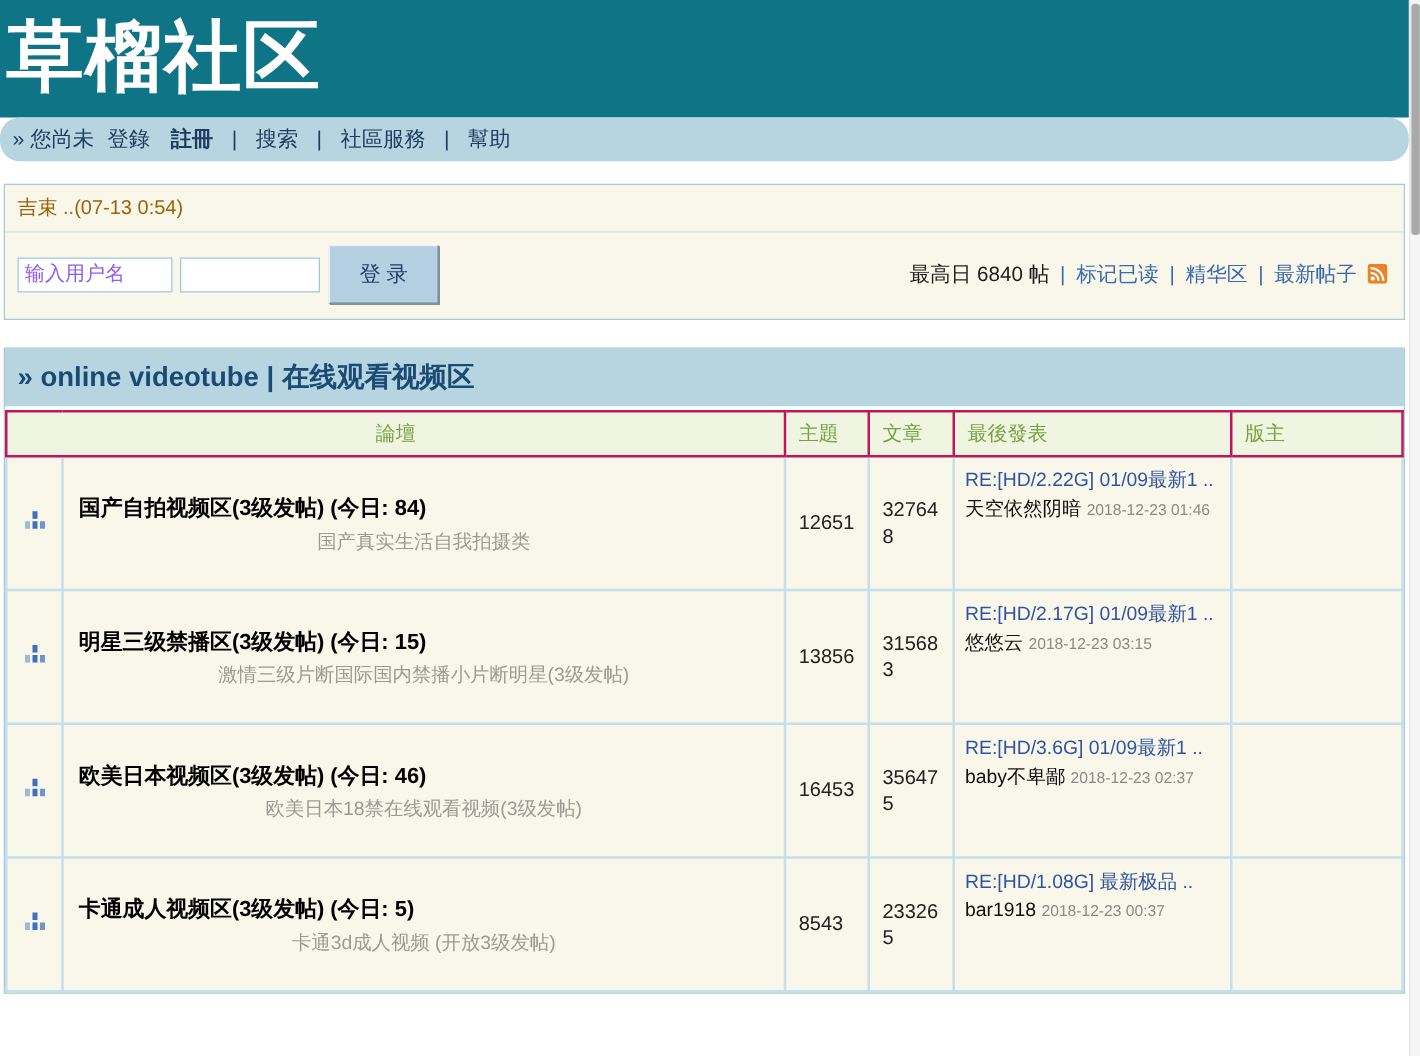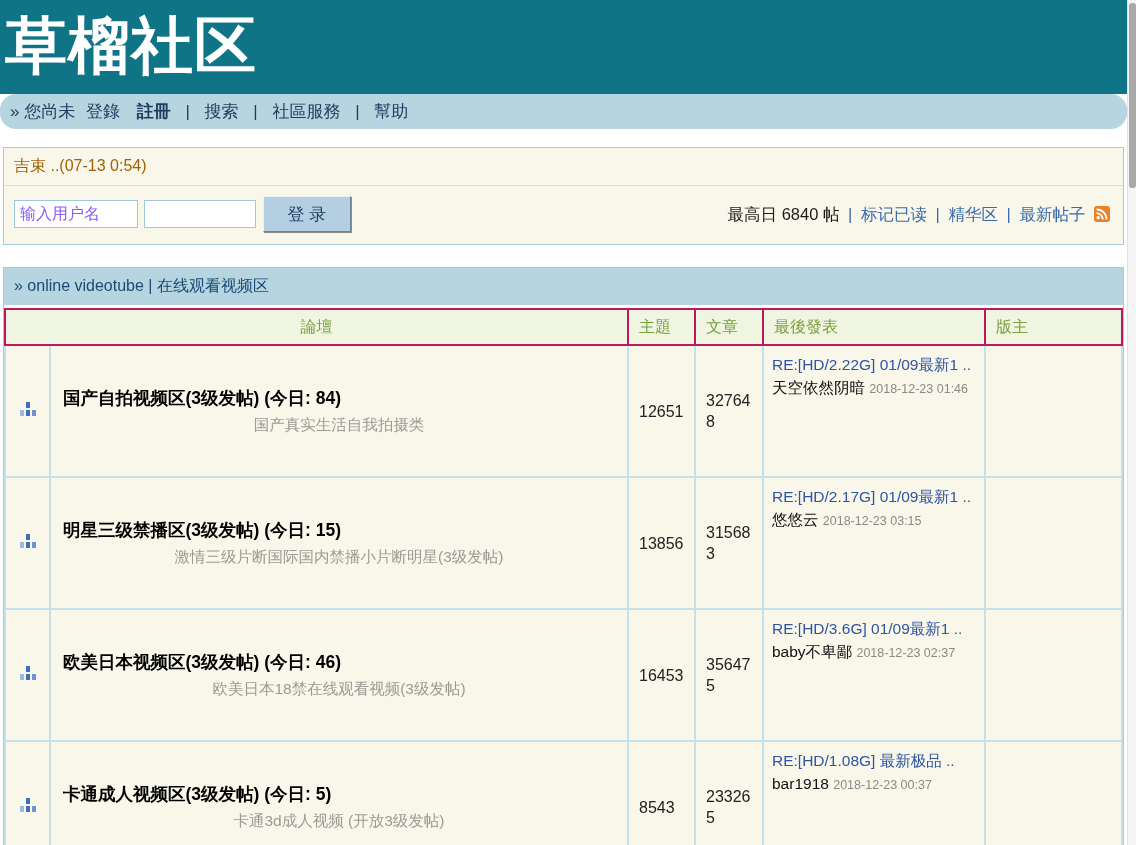--- a/index.html
+++ b/index.html
@@ -26,46 +26,46 @@
   .announce-title { padding:8px 10px; color:#a16207; font-size:16px;
                     border-bottom:1px solid #cfe2ea; }
   .announce-body { display:flex; justify-content:space-between; align-items:center;
                    padding:10px 10px 12px 10px; }
   .loginform { white-space:nowrap; }
   .loginform input { height:28px; border:1px solid #9fc6dc; background:#fff;
                      font-size:16px; padding:2px 5px; vertical-align:middle;
                      font-family:"Liberation Sans", sans-serif; color:#8b5cf6; }
   .inp-user { width:124px; }
   .inp-pass { width:112px; margin-left:2px; }
-  .login-btn { width:88px; height:36px; margin-left:2px; vertical-align:middle;
+  .login-btn { width:88px; height:47px; margin-left:2px; vertical-align:middle;
                background:#b3cfe1; color:#1e3e60; font-size:17px; cursor:pointer;
                border-style:solid; border-width:1px;
                border-color:#e8f2f8 #6f8694 #6f8694 #e8f2f8;
                box-shadow:1px 1px 0 #8b8b8b;
                font-family:"Liberation Sans", sans-serif; }
   .stats { text-align:right; font-size:16.5px; color:#1b1b1b; line-height:24px;
            padding-right:3px; }
   .stats a { color:#3a69ad; text-decoration:none; cursor:pointer; }
   .stats .sep { color:#3a69ad; margin:0 4px; }
   .rss-icon { display:inline-block; width:16px; height:16px; vertical-align:-2px;
               margin-left:4px; }
 
   
   .forumbox { margin-top:22px; }
-  .section-header { background:#b7d5e0; color:#1a4b74; font-weight:normal;
-                    font-size:16px; padding:8px 10px; border-bottom:3px solid #fff; }
+  .section-header { background:#b7d5e0; color:#1a4b74; font-weight:bold;
+                    font-size:22px; padding:8px 10px; border-bottom:3px solid #fff; }
   table.forums { width:100%; border-collapse:collapse; table-layout:fixed; }
   col.c-icon { width:45px; } col.c-topics { width:67px; } col.c-posts { width:68px; }
   col.c-last { width:222px; } col.c-mod { width:137px; }
   .forums th { background:#eff5e1; color:#7aa040; font-weight:normal; font-size:16px;
                height:36px; border:2px solid #be185d; }
   .forums th.h-forum { text-align:center; }
   .forums th.h-left { text-align:left; padding-left:10px; }
   .forums td { border:2px solid #c3e0ec; background:#f8f7e9; }
-  .forums tr.forum-row td { height:132px; }
+  .forums tr.forum-row td { height:107px; }
   td.cell-icon { text-align:center; vertical-align:middle; }
   td.cell-forum { vertical-align:middle; padding:8px 12px; }
   .forum-title { font-size:17.5px; font-weight:bold; color:#000; cursor:pointer; }
   .forum-desc { font-size:15.5px; color:#9b9b95; margin-top:5px;text-align:center; }
   td.cell-num { vertical-align:middle; padding:0 10px; font-size:16px; color:#222;
                 word-break:break-all; line-height:21px; }
   td.cell-last { vertical-align:top; padding:7px 8px; font-size:15.5px;
                  line-height:23px; }
   .last-link { color:#2f54a3; text-decoration:none; cursor:pointer; display:inline; }
   .last-author { color:#111; }

